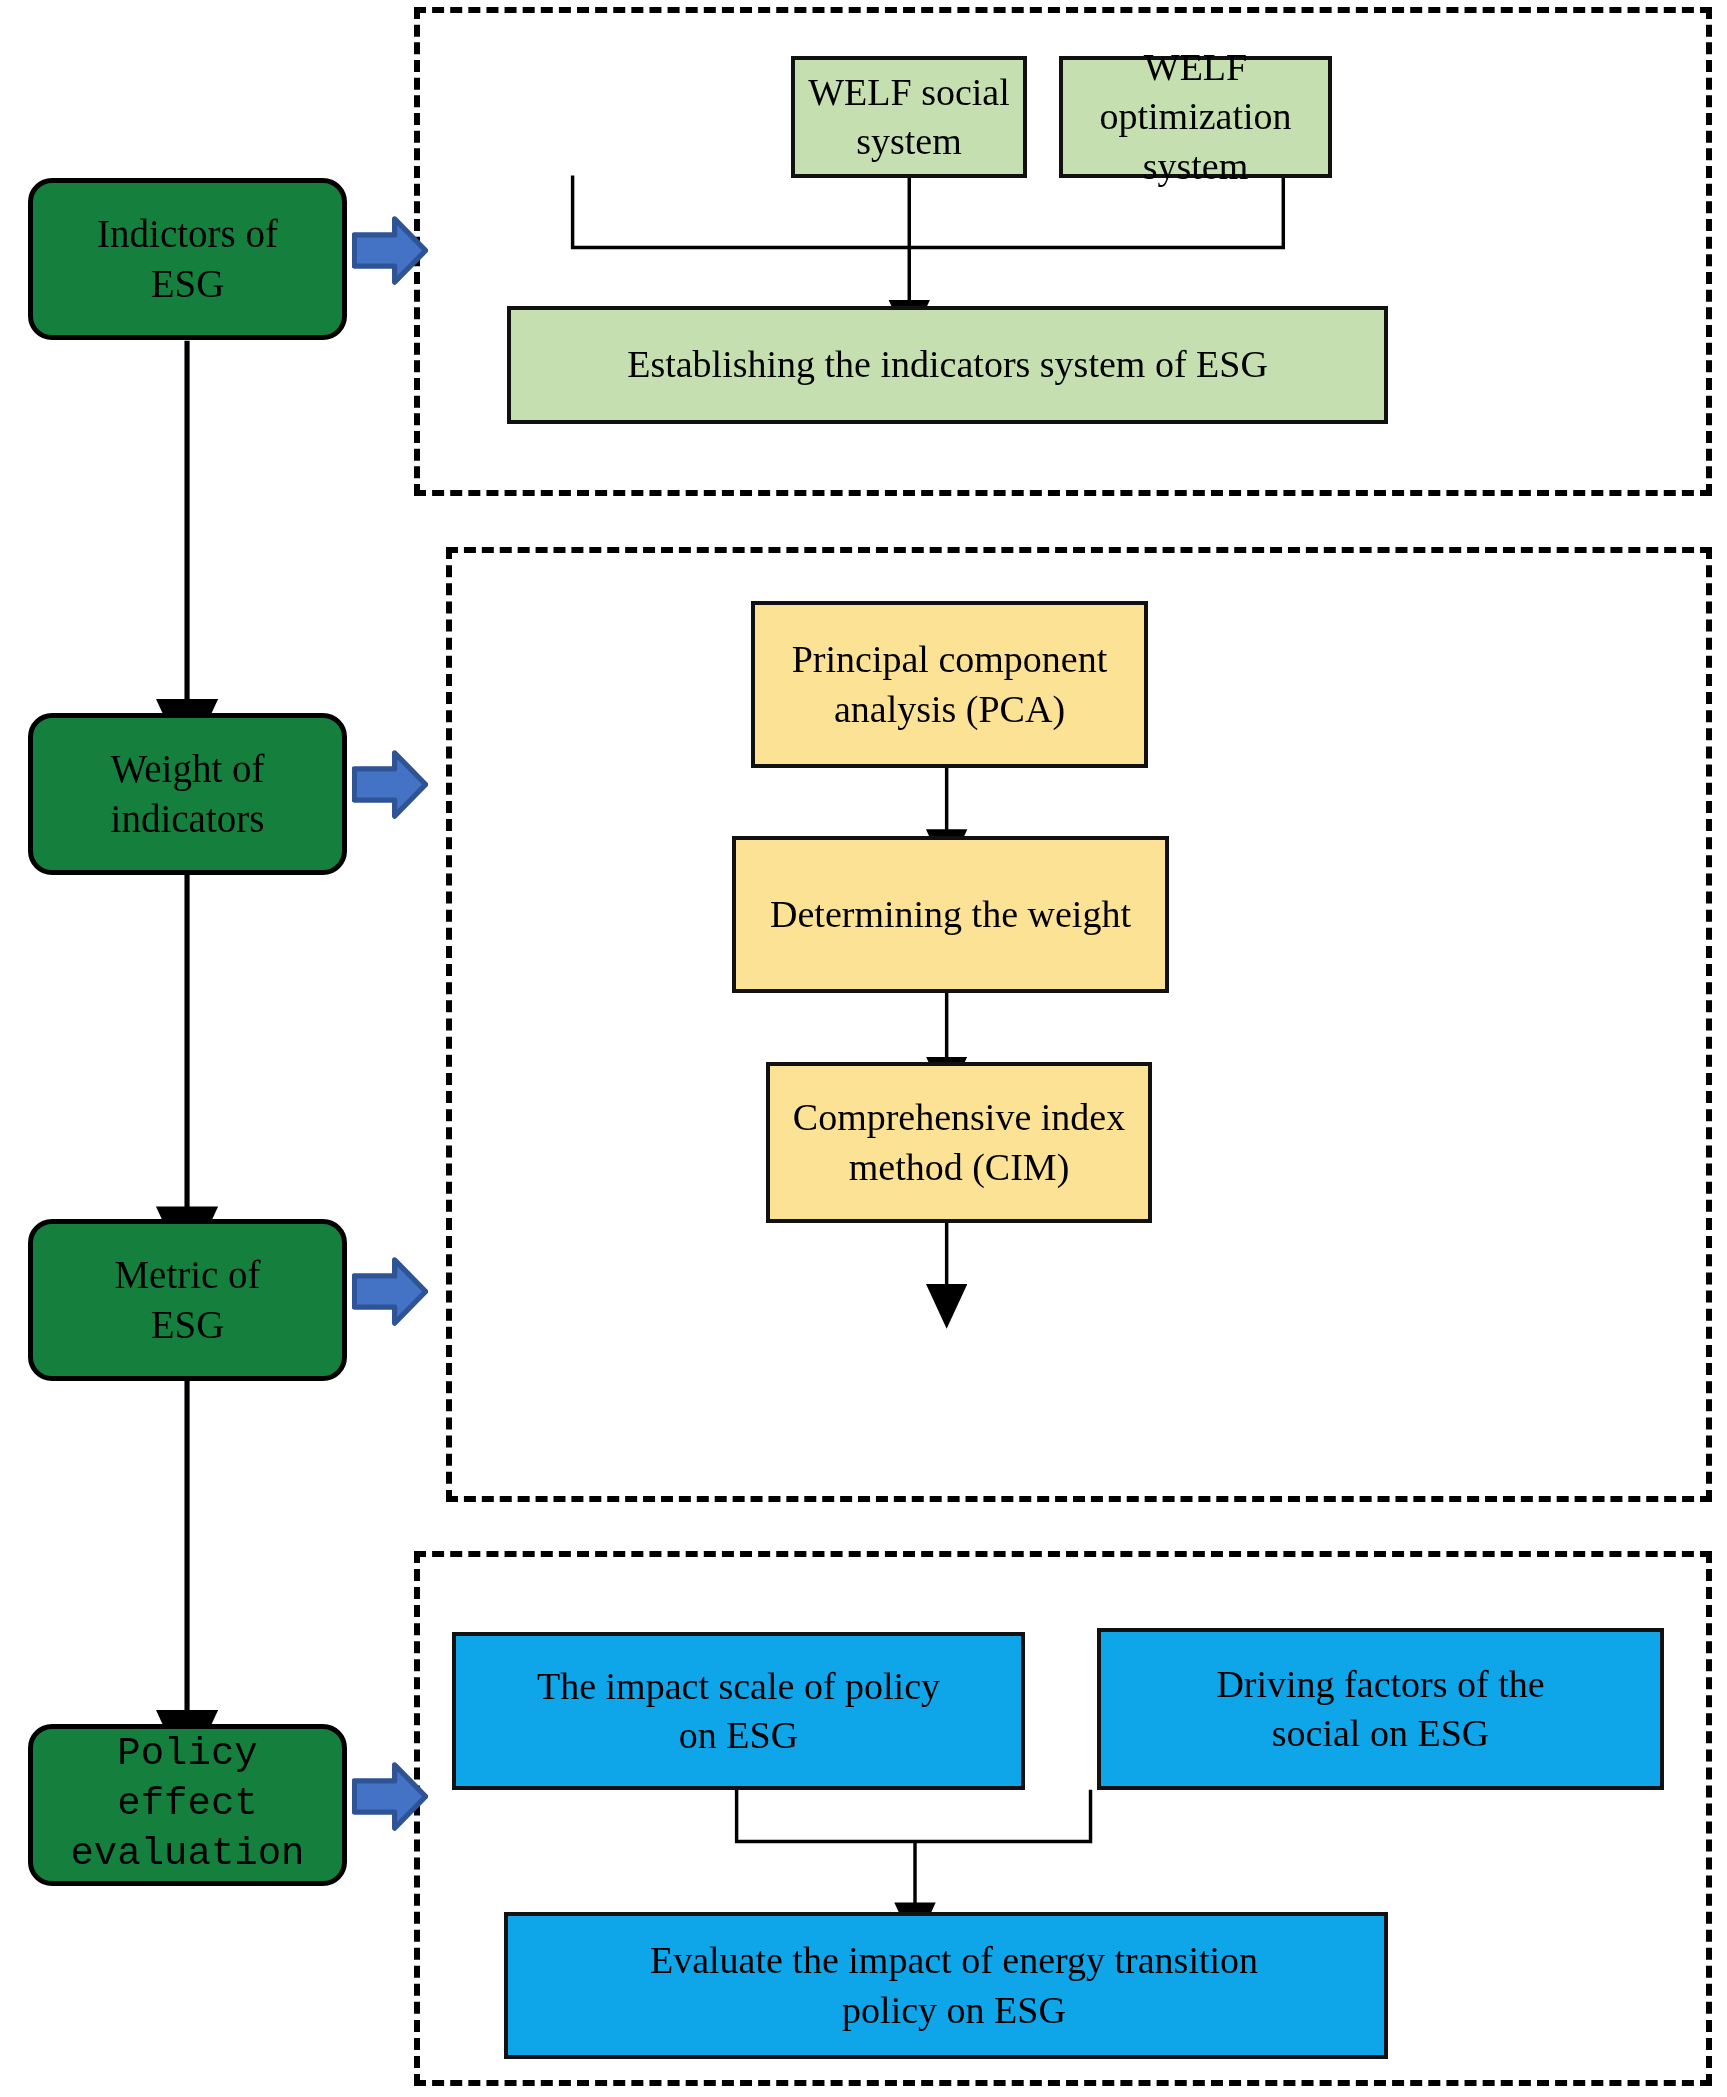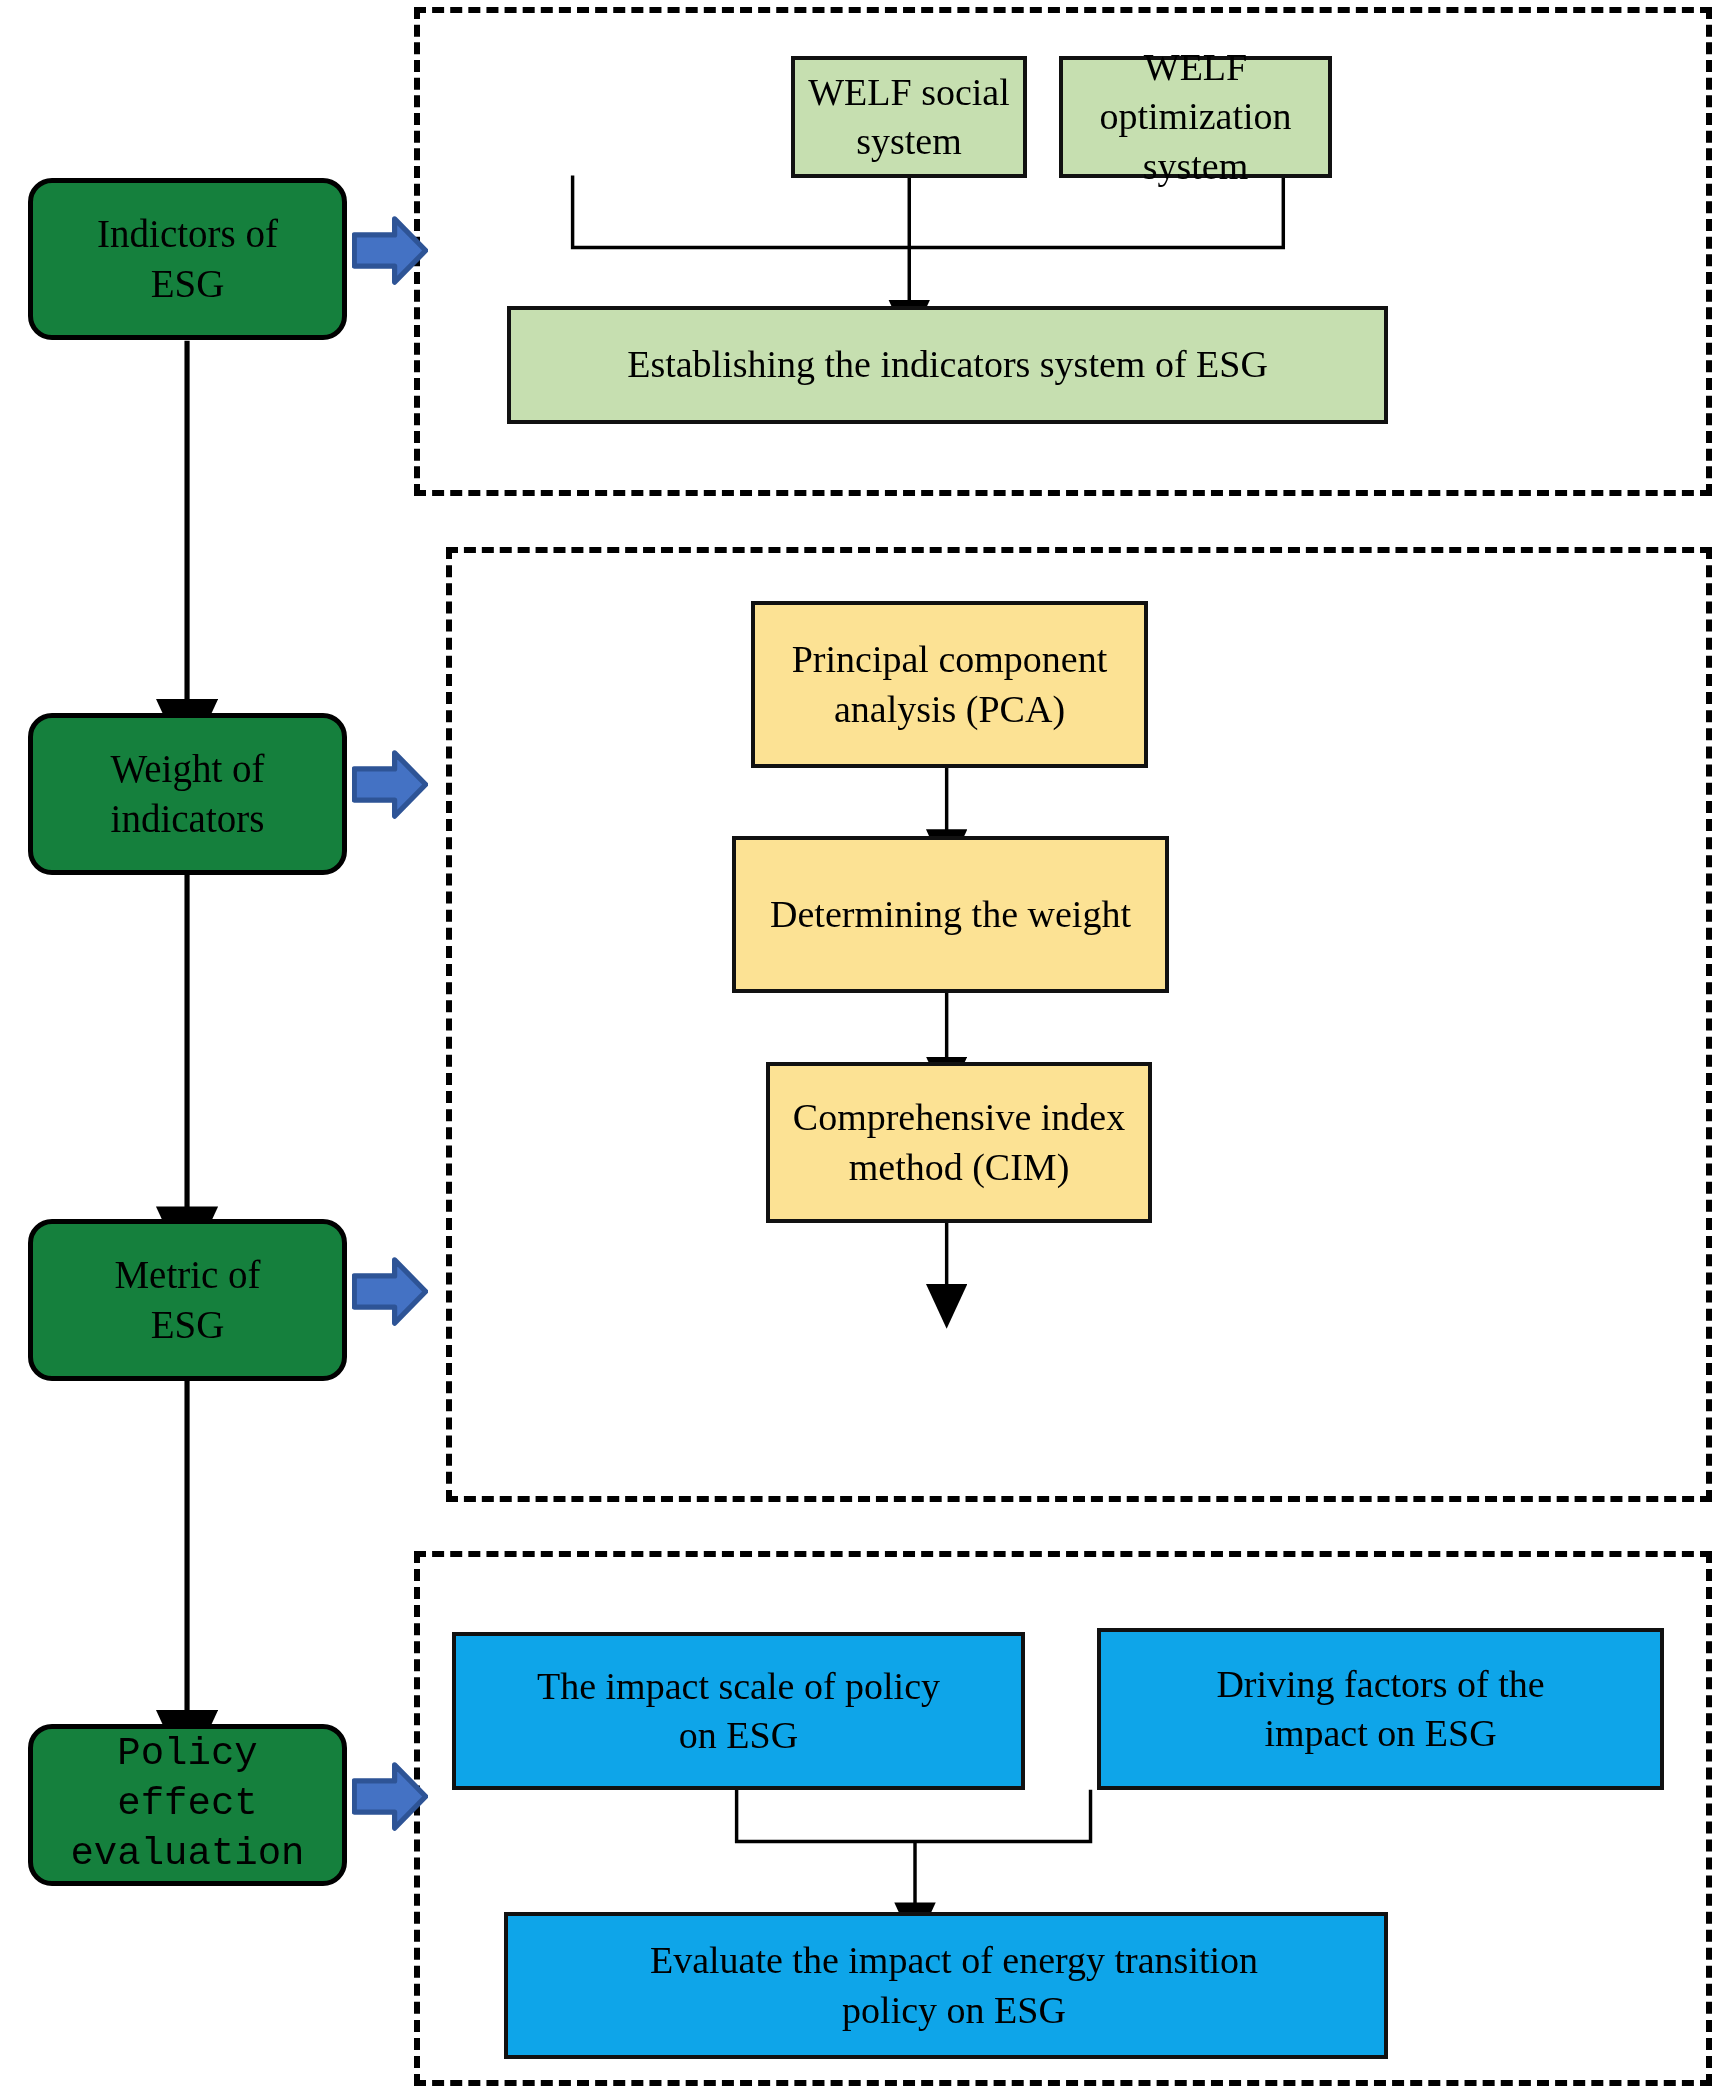--- a/index.html
+++ b/index.html
@@ -180,21 +180,21 @@
   </div>
 
 
   <div class="pbox orange" style="left:452px; top:1632px; width:573px; height:158px;">
     <span style="white-space:pre-line;">The impact scale of policy
 on ESG</span>
   </div>
 
   <div class="pbox orange" style="left:1097px; top:1628px; width:567px; height:162px;">
     <span style="white-space:pre-line;">Driving factors of the
-impact on ESG</span>
+social on ESG</span>
   </div>
 
   <div class="pbox orange" style="left:504px; top:1912px; width:884px; height:147px;padding-left:24px;">
     <span style="white-space:pre-line;">Evaluate the impact of energy transition
 policy on ESG</span>
   </div>
 
 </div>
 
 

